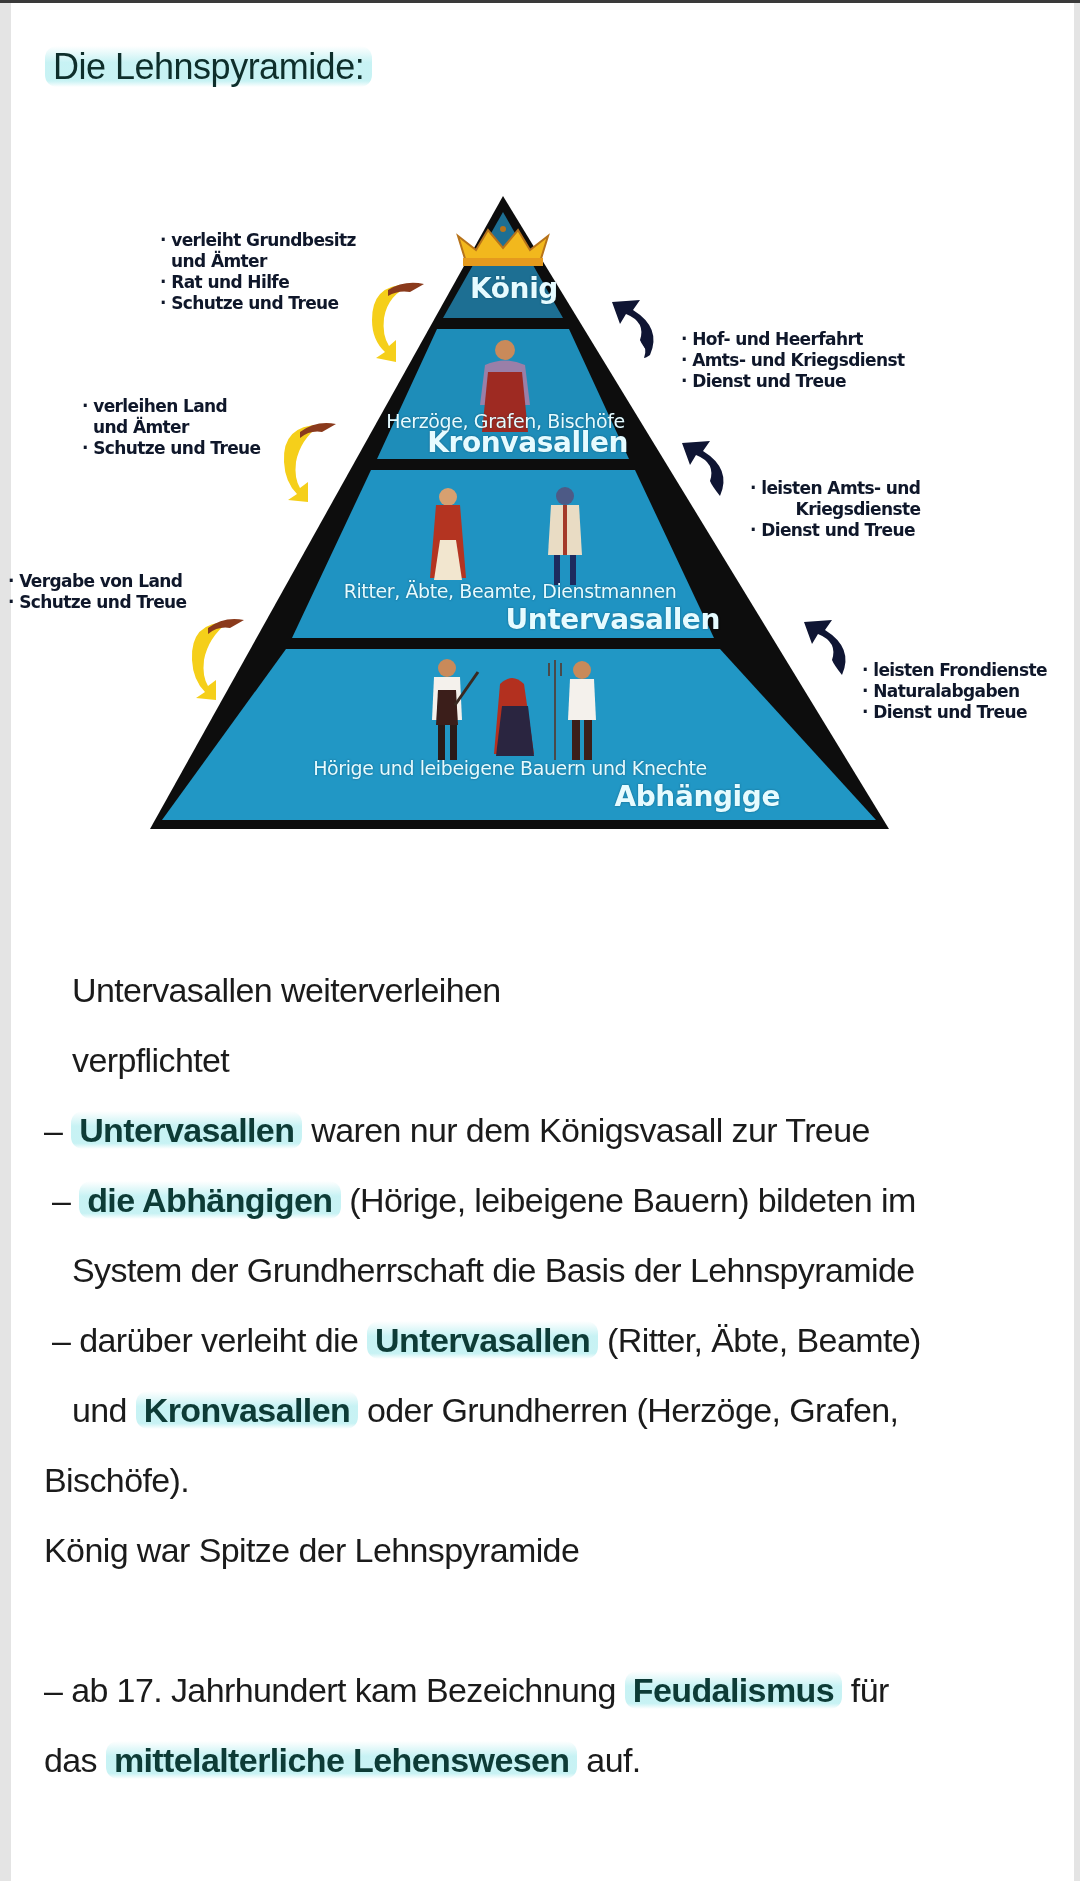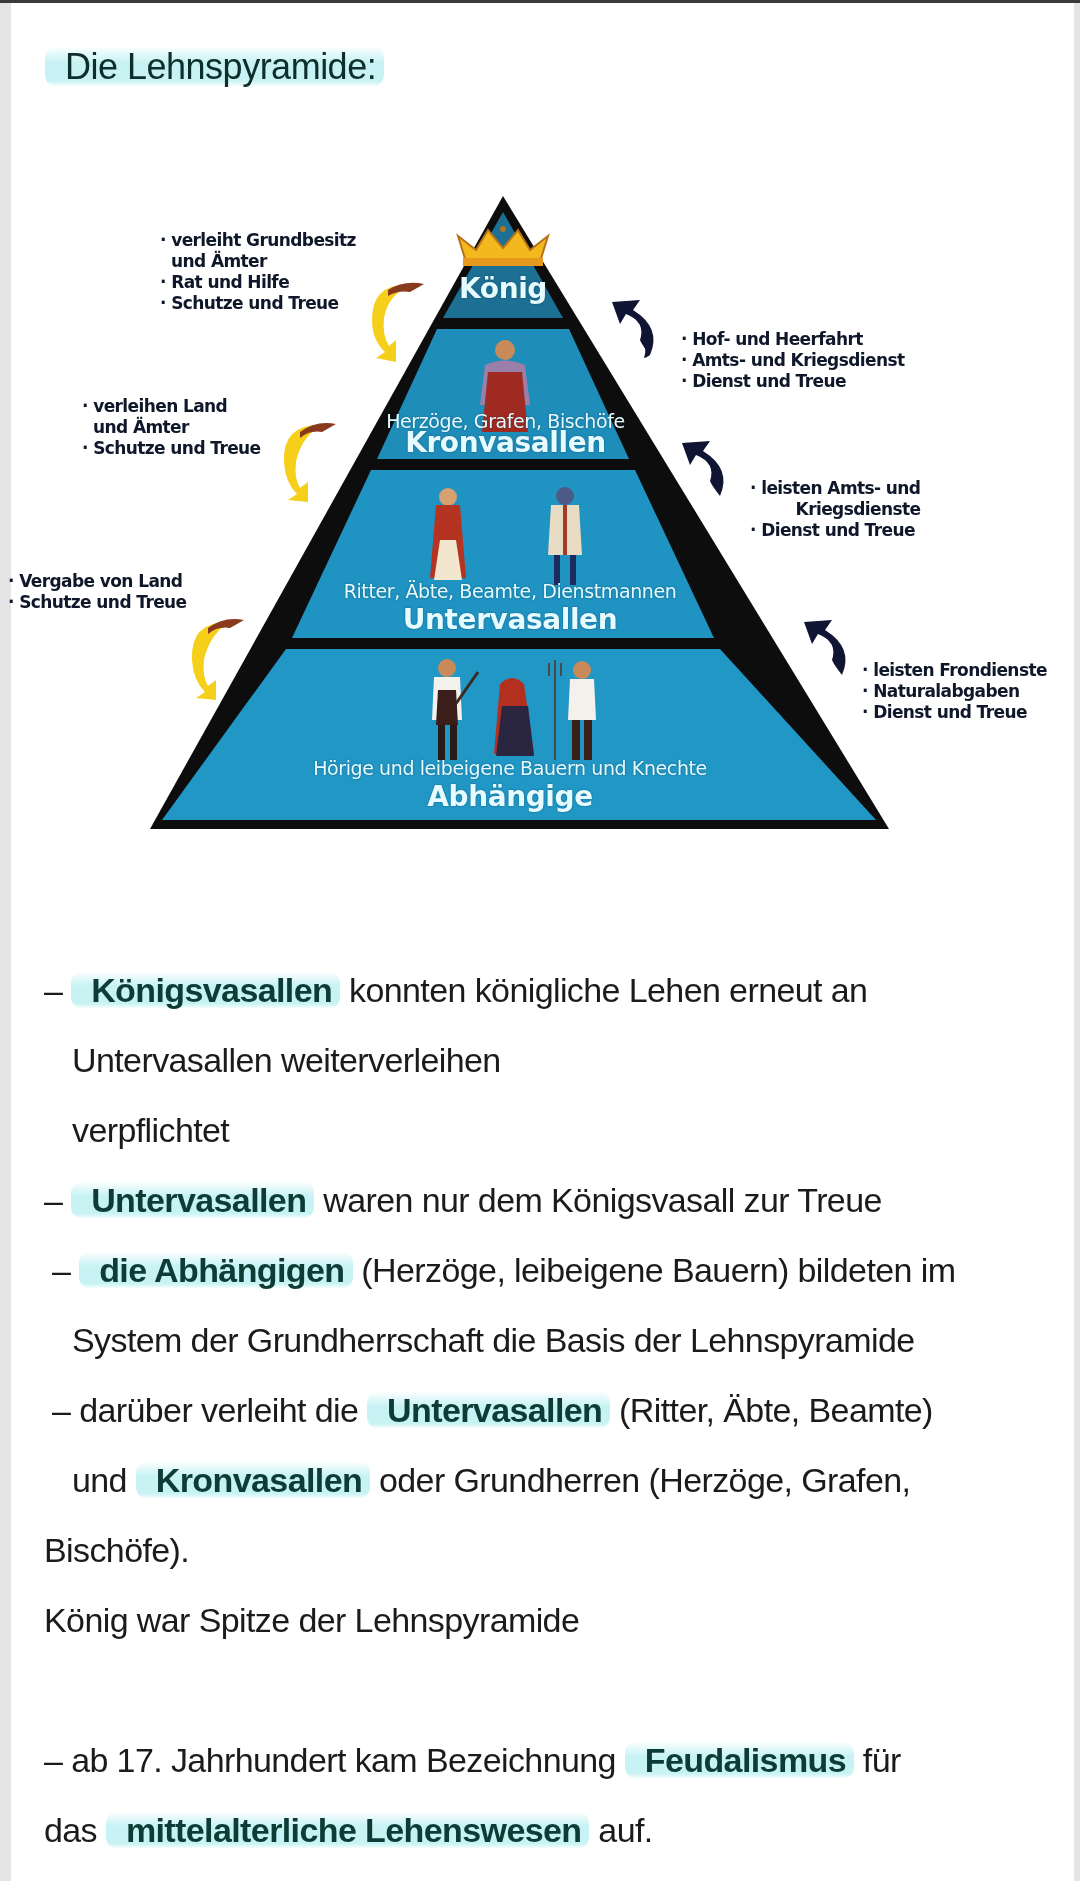--- a/index.html
+++ b/index.html
@@ -14,37 +14,37 @@
     .left-rail { position: absolute; left: 0; top: 3px; width: 11px; height: 1878px; background: #e4e4e4; }
     .right-rail { position: absolute; right: 0; top: 3px; width: 6px; height: 1878px; background: #e4e4e4; }
     .page { position: absolute; left: 11px; top: 3px; width: 1063px; height: 1878px; background: #fff; }
 
     .title {
       position: absolute; left: 45px; top: 46px;
       font-size: 36px; color: #0e2e2b; letter-spacing: -0.5px;
     }
     .hl {
       background: linear-gradient(180deg, rgba(200,245,245,0) 0%, rgba(190,240,242,0.85) 40%, rgba(190,240,242,0.85) 85%, rgba(200,245,245,0) 100%);
-      border-radius: 12px; padding: 0 8px 0 20px;
+      border-radius: 12px; padding: 0 8px 0 8px;
     }
 
     
     .diagram { position: absolute; left: 0; top: 0; width: 1080px; height: 900px; }
     .side-note {
       position: absolute; font-family: "DejaVu Sans", sans-serif; font-weight: bold;
       font-size: 17px; line-height: 21px; color: #0f172a; letter-spacing: -0.6px;
     }
     .side-note div { white-space: nowrap; }
     .pyr-label {
       position: absolute; font-family: "DejaVu Sans", sans-serif; font-weight: bold;
       color: #e6fbff; text-align: center; white-space: nowrap; letter-spacing: -0.4px;
       text-shadow: 0 0 2px rgba(0,40,60,0.5);
     }
     .pyr-sub { font-size: 19px; font-weight: normal; }
-    .pyr-main { font-size: 28px; }
+    .pyr-main { font-size: 28px; text-align: right; }
 
     
     .body-text {
       position: absolute; left: 44px; top: 955px; width: 1000px;
       font-size: 34px; line-height: 70px; color: #1b1b1b; letter-spacing: -0.6px;
     }
     .line { white-space: nowrap; height: 70px; }
     .indent { padding-left: 28px; }
     .key { color: #0d3b36; font-weight: bold; }
   </style>
@@ -182,32 +182,29 @@
     <div>· Dienst und Treue</div>
   </div>
   <div class="side-note" style="left:862px;top:660px;">
     <div>· leisten Frondienste</div>
     <div>· Naturalabgaben</div>
     <div>· Dienst und Treue</div>
   </div>
 </div>
 
 <div class="body-text">
-  <div class="line">
-    <span>– </span><span class="key hl">Königsvasallen</span><span> konnten königliche Lehen erneut an</span>
-  </div>
   <div class="line indent">Untervasallen weiterverleihen</div>
 
   <div class="line indent">verpflichtet</div>
   <div class="line">
     <span>– </span><span class="key hl">Untervasallen</span><span> waren nur dem Königsvasall zur Treue</span>
   </div>
 
   <div class="line" style="padding-left:8px;">
-    <span>– </span><span class="key hl">die Abhängigen</span><span> (Herzöge, leibeigene Bauern) bildeten im</span>
+    <span>– </span><span class="key hl">die Abhängigen</span><span> (Hörige, leibeigene Bauern) bildeten im</span>
   </div>
   <div class="line indent">System der Grundherrschaft die Basis der Lehnspyramide</div>
 
   <div class="line" style="padding-left:8px;">
     <span>– darüber verleiht die </span><span class="key hl">Untervasallen</span><span> (Ritter, Äbte, Beamte)</span>
   </div>
   <div class="line indent">
     <span>und </span><span class="key hl">Kronvasallen</span><span> oder Grundherren (Herzöge, Grafen,</span>
   </div>
   <div class="line">Bischöfe).</div>

